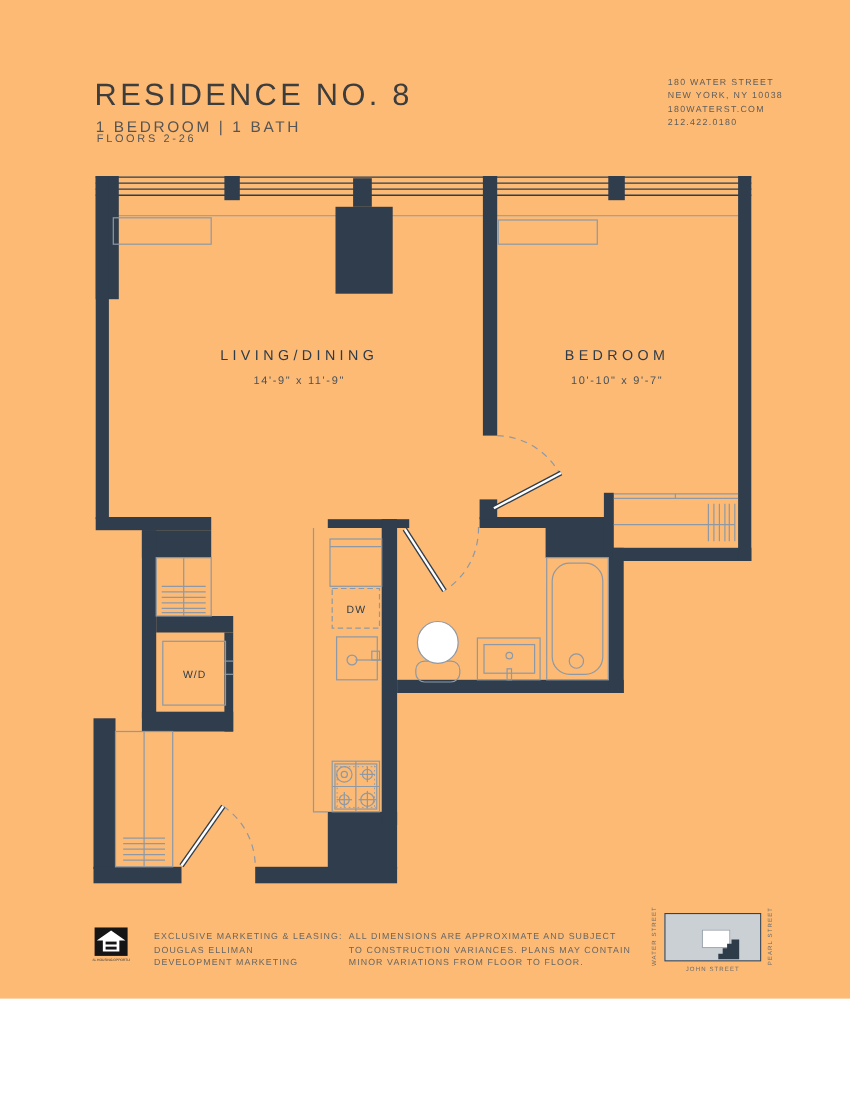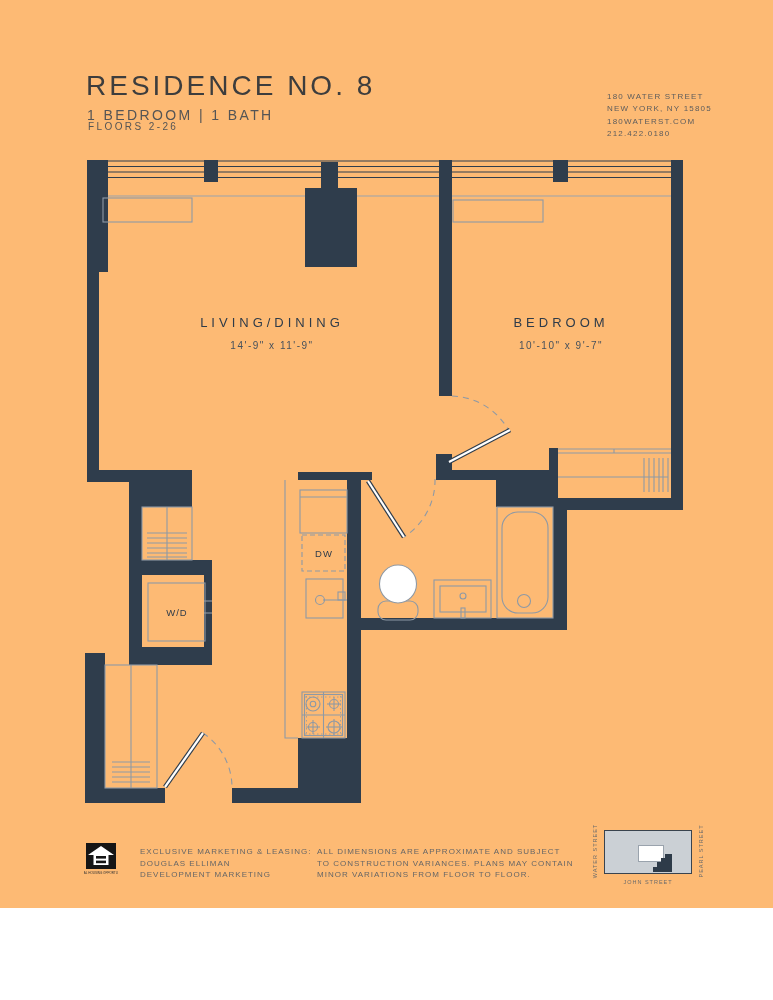--- a/index.html
+++ b/index.html
@@ -3,21 +3,21 @@
 <meta charset="utf-8">
 <style>
   html,body{margin:0;padding:0;background:#fff;}
   .page{position:relative;width:773px;height:908px;background:#fdba74;overflow:hidden;
         font-family:"Liberation Sans",sans-serif;color:#3d3d3d;
         --wall:#2f3d4c; --fixture:#8e99a5; --ink:#2e3b49;}
   .abs{position:absolute;}
   .title{left:86px;top:70px;font-size:28px;font-weight:300;letter-spacing:3px;color:#3d3d3d;}
   .subtitle{left:87px;top:107px;font-size:14px;letter-spacing:2.4px;color:#555;}
   .floors{left:88px;top:121px;font-size:10px;letter-spacing:2.4px;color:#555;}
-  .contact{left:607px;top:91px;font-size:8px;letter-spacing:1.2px;line-height:12.3px;color:#5d5d5d;}
+  .contact{left:607px;top:69px;font-size:8px;letter-spacing:1.2px;line-height:12.3px;color:#5d5d5d;}
   .planSvg{left:0;top:0;}
   .wall{fill:var(--wall);}
   .winline{stroke:var(--wall);stroke-width:1.2;fill:none;}
   .sill{stroke:#99a3ad;stroke-width:1;fill:none;}
   .fixline{stroke:var(--fixture);fill:none;stroke-width:1.1;}
   .fixfill{stroke:var(--fixture);fill:#fff;stroke-width:1.1;}
   .dashline{stroke-dasharray:6 5;}
   .dw-dash{stroke-dasharray:5 3;}
   .tick-dash{stroke-dasharray:1.5 2.5;stroke-width:.8;}
   .leaf-dark{stroke:var(--wall);stroke-width:4.6;}
@@ -40,21 +40,21 @@
 </head>
 <body>
 
 <div class="page" style="--wall: #2f3d4c; --fixture: #8e99a5; --ink: #2e3b49;">
 
   <div class="abs title">RESIDENCE NO. 8</div>
   <div class="abs subtitle">1 BEDROOM | 1 BATH</div>
   <div class="abs floors">FLOORS 2-26</div>
   <div class="abs contact">
     <div>180 WATER STREET</div>
-    <div>NEW YORK, NY 15805</div>
+    <div>NEW YORK, NY 10038</div>
     <div>180WATERST.COM</div>
     <div>212.422.0180</div>
   </div>
 
   <svg class="abs planSvg" width="773" height="830" viewBox="0 0 773 830">
 
     <g>
       <line class="winline" x1="87" y1="161" x2="683" y2="161"></line>
       <line class="winline" x1="87" y1="166.5" x2="683" y2="166.5"></line>
       <line class="winline" x1="87" y1="172" x2="683" y2="172"></line>

